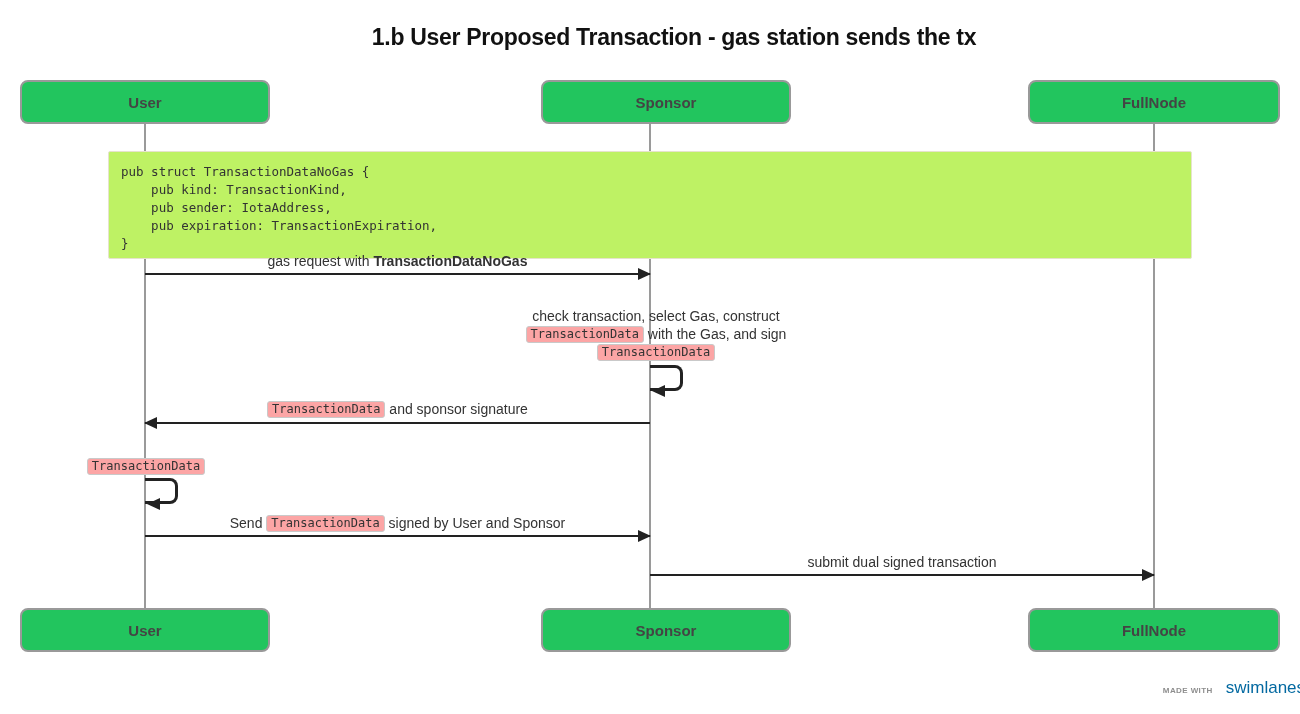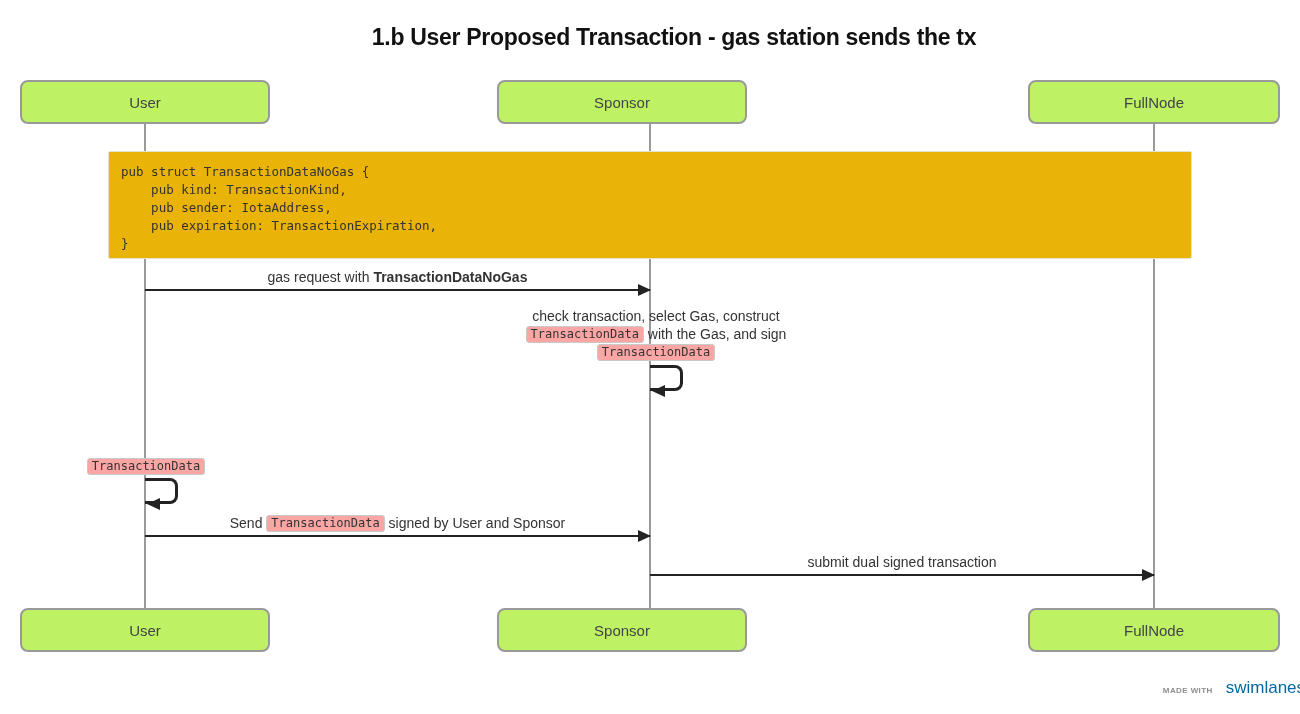--- a/index.html
+++ b/index.html
@@ -30,41 +30,41 @@
     height: 484px;
     background: #9a9a9a;
     z-index: 1;
   }
   .lifeline.user    { left: 144px; }
   .lifeline.sponsor { left: 649px; }
   .lifeline.fullnode{ left: 1153px; }
   .actor-box {
     position: absolute;
     height: 40px;
-    background: #bef264;
+    background: #22c55e;
     border: 2px solid #999;
     border-radius: 8px;
     display: flex;
     align-items: center;
     justify-content: center;
     font-size: 15px;
-    font-weight: 400;
+    font-weight: 700;
     color: #444;
     z-index: 2;
   }
   .row-top    { top: 80px; }
   .row-bottom { top: 608px; }
   .col-user    { left: 20px;   width: 246px; }
-  .col-sponsor { left: 497px;  width: 246px; text-align: right; }
+  .col-sponsor { left: 541px;  width: 246px; text-align: right; }
   .col-fullnode{ left: 1028px; width: 248px; }
   .note {
     position: absolute;
     left: 108px; top: 151px;
     width: 1058px; height: 84px;
-    background: #eab308;
+    background: #bef264;
     border: 1px solid #e6e3cd;
     border-radius: 2px;
     padding: 11px 12px;
     z-index: 2;
   }
   .note pre {
     font-family: "DejaVu Sans Mono", "Liberation Mono", monospace;
     font-size: 12.5px;
     line-height: 18px;
     color: #333;
@@ -173,37 +173,45 @@
   </div>
 
   <div class="note">
     <pre>pub struct TransactionDataNoGas {
     pub kind: TransactionKind,
     pub sender: IotaAddress,
     pub expiration: TransactionExpiration,
 }</pre>
   </div>
 
-  <div class="msg" style="left:145px; top:268px; width:505px; height:24px;">
+  <div class="msg" style="left:145px; top:252px; width:505px; height:24px;">
     <div class="msg-label" style="top:0;">
       <span>gas request with </span><span class="bold">TransactionDataNoGas</span>
     </div>
     <div class="msg-line" style="left:0; top:21px; width:505px;">
       <div class="arrowhead-right"></div>
     </div>
   </div>
 
   <div class="msg-label" style="left:396px; top:307px; width:520px; z-index:3;">
     <span>check transaction, select Gas, construct</span><br>
     <span class="chip">TransactionData</span><span> with the Gas, and sign</span><br>
     <span class="chip">TransactionData</span>
   </div>
   <div class="self-loop" style="left:650px; top:365px;"></div>
   <div class="self-loop-arrowhead" style="left:652px; top:385px;"></div>
 
+  <div class="msg" style="left:145px; top:400px; width:505px; height:25px;">
+    <div class="msg-label" style="top:0;">
+      <span class="chip">TransactionData</span><span> and sponsor signature</span>
+    </div>
+    <div class="msg-line" style="left:0; top:22px; width:505px;">
+      <div class="arrowhead-left"></div>
+    </div>
+  </div>
 
   <div class="msg-label" style="left:0px; top:439px; width:292px; z-index:3;">
     <br>
     <span class="chip">TransactionData</span>
   </div>
   <div class="self-loop" style="left:145px; top:478px;"></div>
   <div class="self-loop-arrowhead" style="left:147px; top:498px;"></div>
 
   <div class="msg" style="left:145px; top:514px; width:505px; height:24px;">
     <div class="msg-label" style="top:0;">

